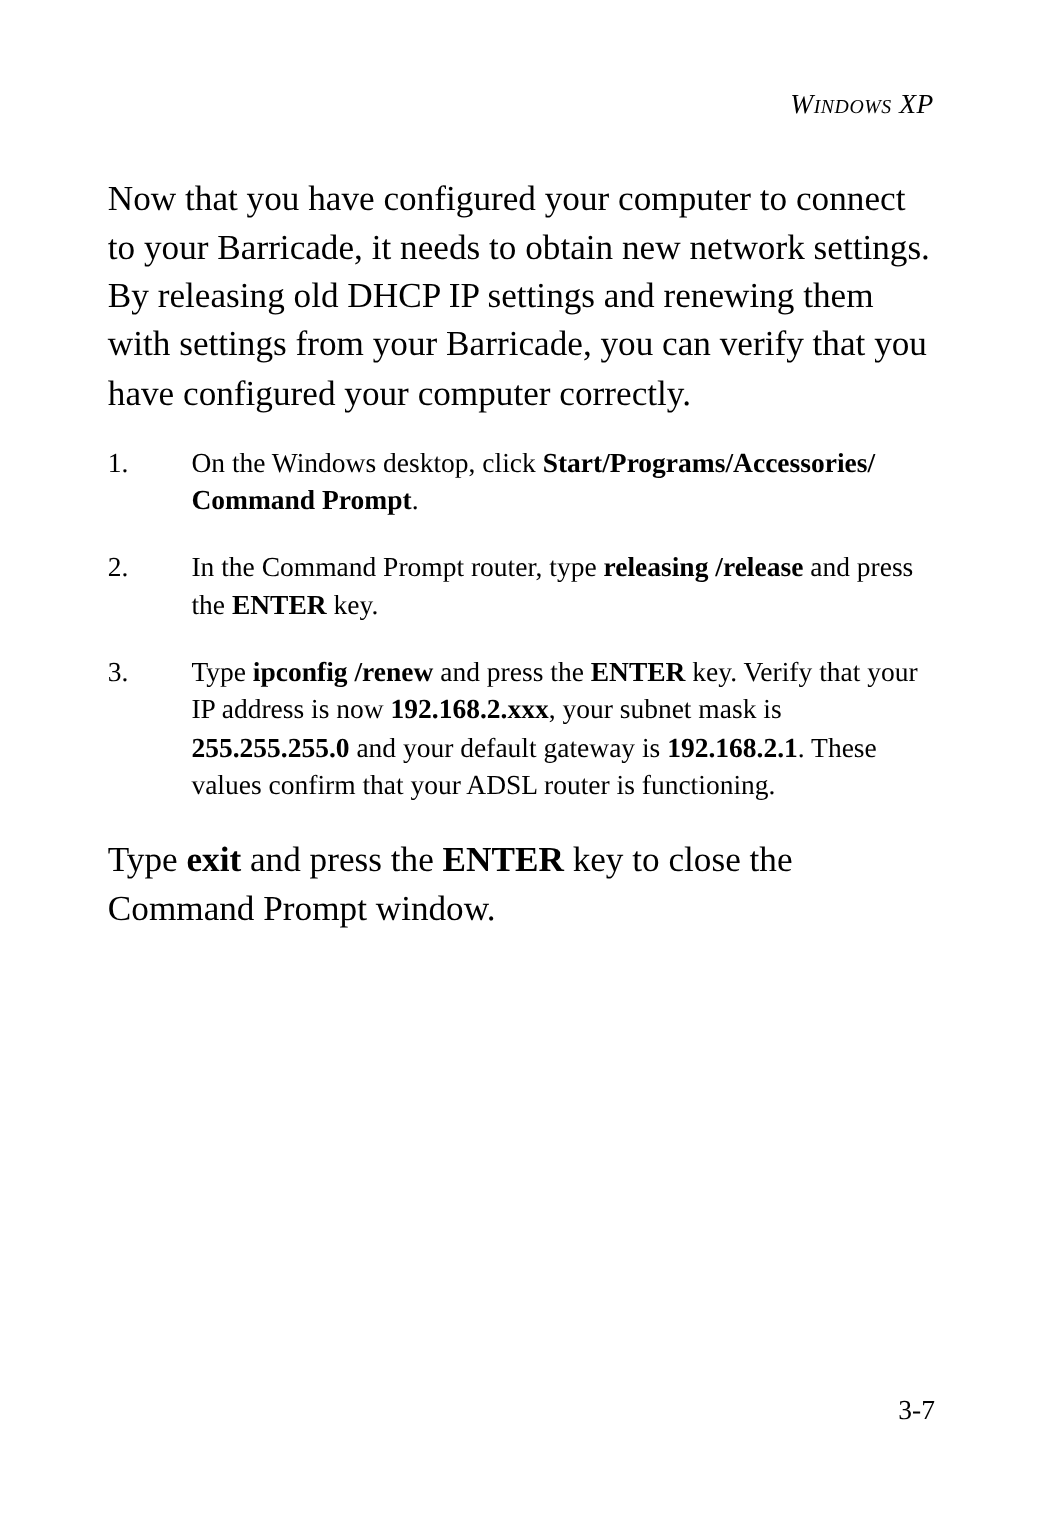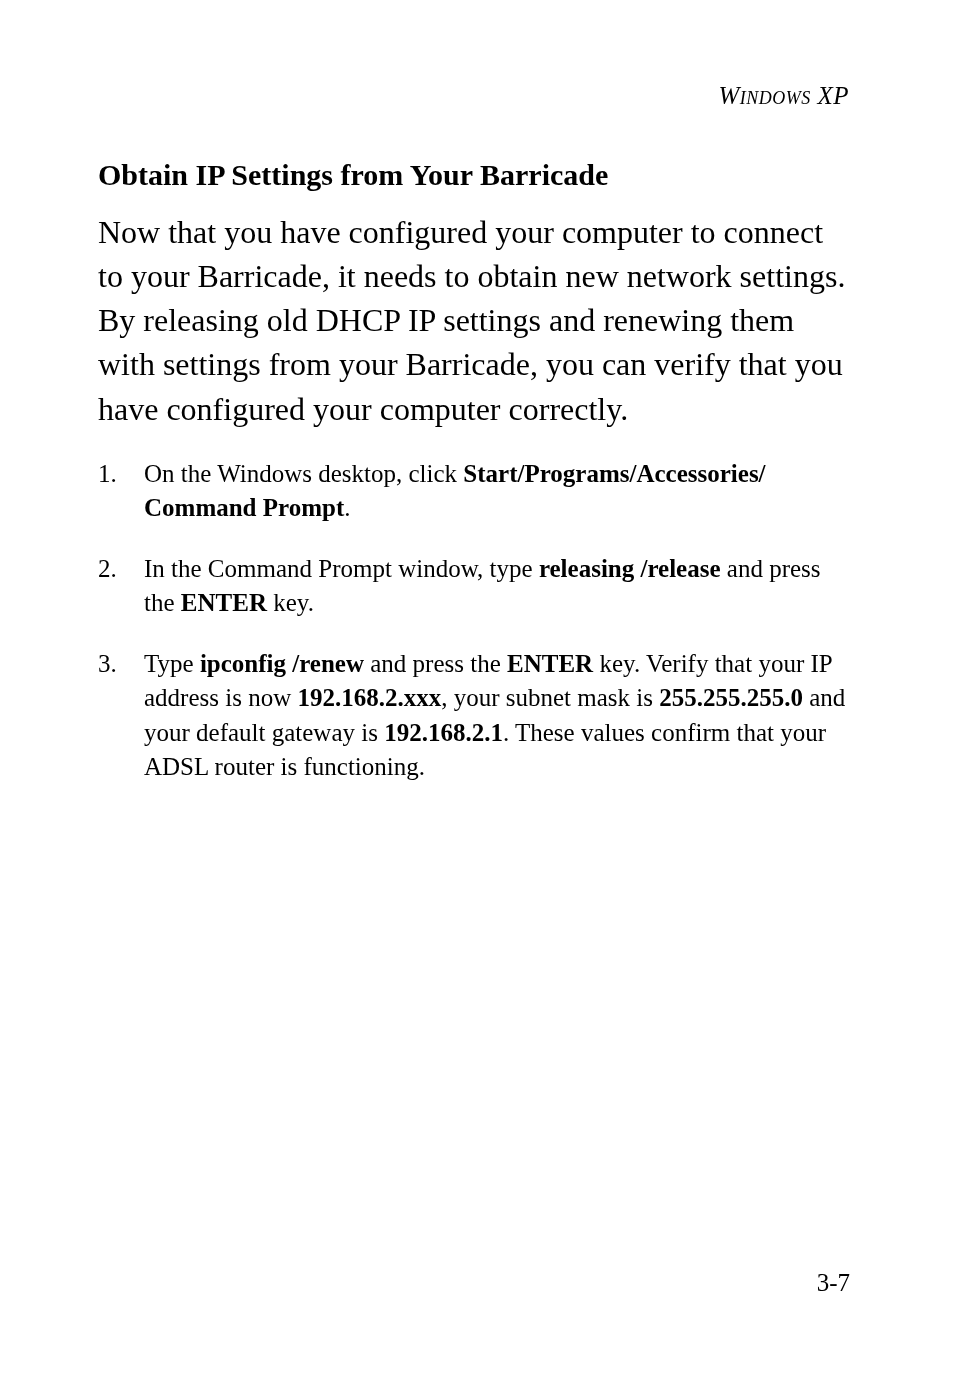--- a/index.html
+++ b/index.html
@@ -49,66 +49,69 @@
     display: flex;
     font-size: 25px;
     line-height: 1.38;
     margin-bottom: 26px;
   }
   .ol-num {
     flex: 0 0 46px;
   }
   .ol-text {
     flex: 1;
+    margin-left: 30px;
   }
   .bold {
     font-weight: bold;
   }
   .page-number {
     position: absolute;
     bottom: 91px;
     right: 104px;
     font-size: 25px;
   }
 </style>
 </head>
 <body>
 
 <div class="page">
 
   <div class="running-head">
     <span>Windows XP</span>
   </div>
 
-  <h2 class="section-heading">Obtain IP Settings from Your Barricade</h2>
 
   <p class="body-para">Now that you have configured your computer to connect to your Barricade, it needs to obtain new network settings. By releasing old DHCP IP settings and renewing them with settings from your Barricade, you can verify that you have configured your computer correctly.</p>
 
   <ol class="ol">
 
     <li class="ol-item">
       <span class="ol-num">1.</span>
       <span class="ol-text">
         <span>On the Windows desktop, click </span><span class="bold">Start/Programs/Accessories/ Command Prompt</span><span>.</span>
       </span>
     </li>
 
     <li class="ol-item">
       <span class="ol-num">2.</span>
       <span class="ol-text">
-        <span>In the Command Prompt window, type </span><span class="bold">releasing /release</span><span> and press the </span><span class="bold">ENTER</span><span> key.</span>
+        <span>In the Command Prompt router, type </span><span class="bold">releasing /release</span><span> and press the </span><span class="bold">ENTER</span><span> key.</span>
       </span>
     </li>
 
     <li class="ol-item">
       <span class="ol-num">3.</span>
       <span class="ol-text">
         <span>Type </span><span class="bold">ipconfig /renew</span><span> and press the </span><span class="bold">ENTER</span><span> key. Verify that your IP address is now </span><span class="bold">192.168.2.xxx</span><span>, your subnet mask is </span><span class="bold">255.255.255.0</span><span> and your default gateway is </span><span class="bold">192.168.2.1</span><span>. These values confirm that your ADSL router is functioning.</span>
       </span>
     </li>
 
   </ol>
 
+  <p class="body-para">
+    <span>Type </span><span class="bold">exit</span><span> and press the </span><span class="bold">ENTER</span><span> key to close the Command Prompt window.</span>
+  </p>
 
 
   <div class="page-number">3-7</div>
 
 </div>
 
 </body></html>

